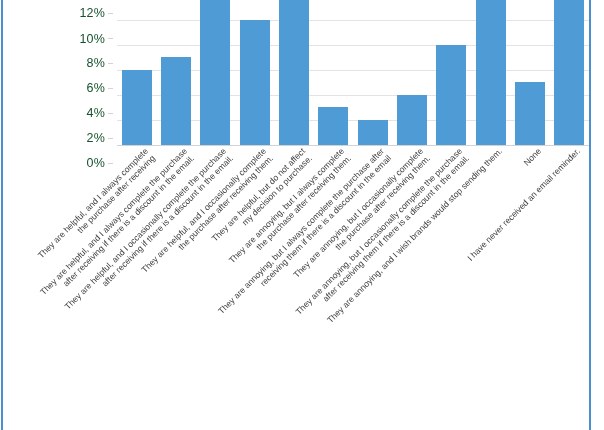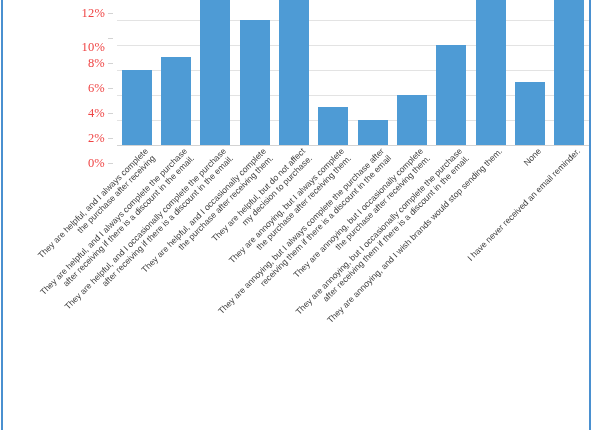--- a/index.html
+++ b/index.html
@@ -64,24 +64,23 @@
     left: 0;
     top: -18px;
     width: 113px;
     height: 163px;
   }
   .y-tick {
     position: absolute;
     right: 8px;
     transform: translateY(-50%);
     font-size: 12.5px;
-    color: #ef4444;
+    color: #14532d;
     white-space: nowrap;
     letter-spacing: 0.2px;
-    font-family: Liberation Serif, serif;
   }
   .y-tick-mark {
     position: absolute;
     width: 5px;
     height: 1px;
     background: #D3D3D3;
     right: 0;
   }
 
   
@@ -125,21 +124,21 @@
       <div class="y-tick" style="top: 181px;">0%</div>
       <div class="y-tick-mark" style="top: 181px;"></div>
       <div class="y-tick" style="top: 155.923px;">2%</div>
       <div class="y-tick-mark" style="top: 155.923px;"></div>
       <div class="y-tick" style="top: 130.846px;">4%</div>
       <div class="y-tick-mark" style="top: 130.846px;"></div>
       <div class="y-tick" style="top: 105.769px;">6%</div>
       <div class="y-tick-mark" style="top: 105.769px;"></div>
       <div class="y-tick" style="top: 80.6923px;">8%</div>
       <div class="y-tick-mark" style="top: 80.6923px;"></div>
-      <div class="y-tick" style="top: 65px;">10%</div>
+      <div class="y-tick" style="top: 57px;">10%</div>
       <div class="y-tick-mark" style="top: 55.6154px;"></div>
       <div class="y-tick" style="top: 30.5385px;">12%</div>
       <div class="y-tick-mark" style="top: 30.5385px;"></div>
     </div>
 
   <div id="plot-area">
       <div class="axis-baseline" style="top: 163px;"></div>
       <div class="gridline" style="top: 137.923px;"></div>
       <div class="gridline" style="top: 112.846px;"></div>
       <div class="gridline" style="top: 87.7692px;"></div>

